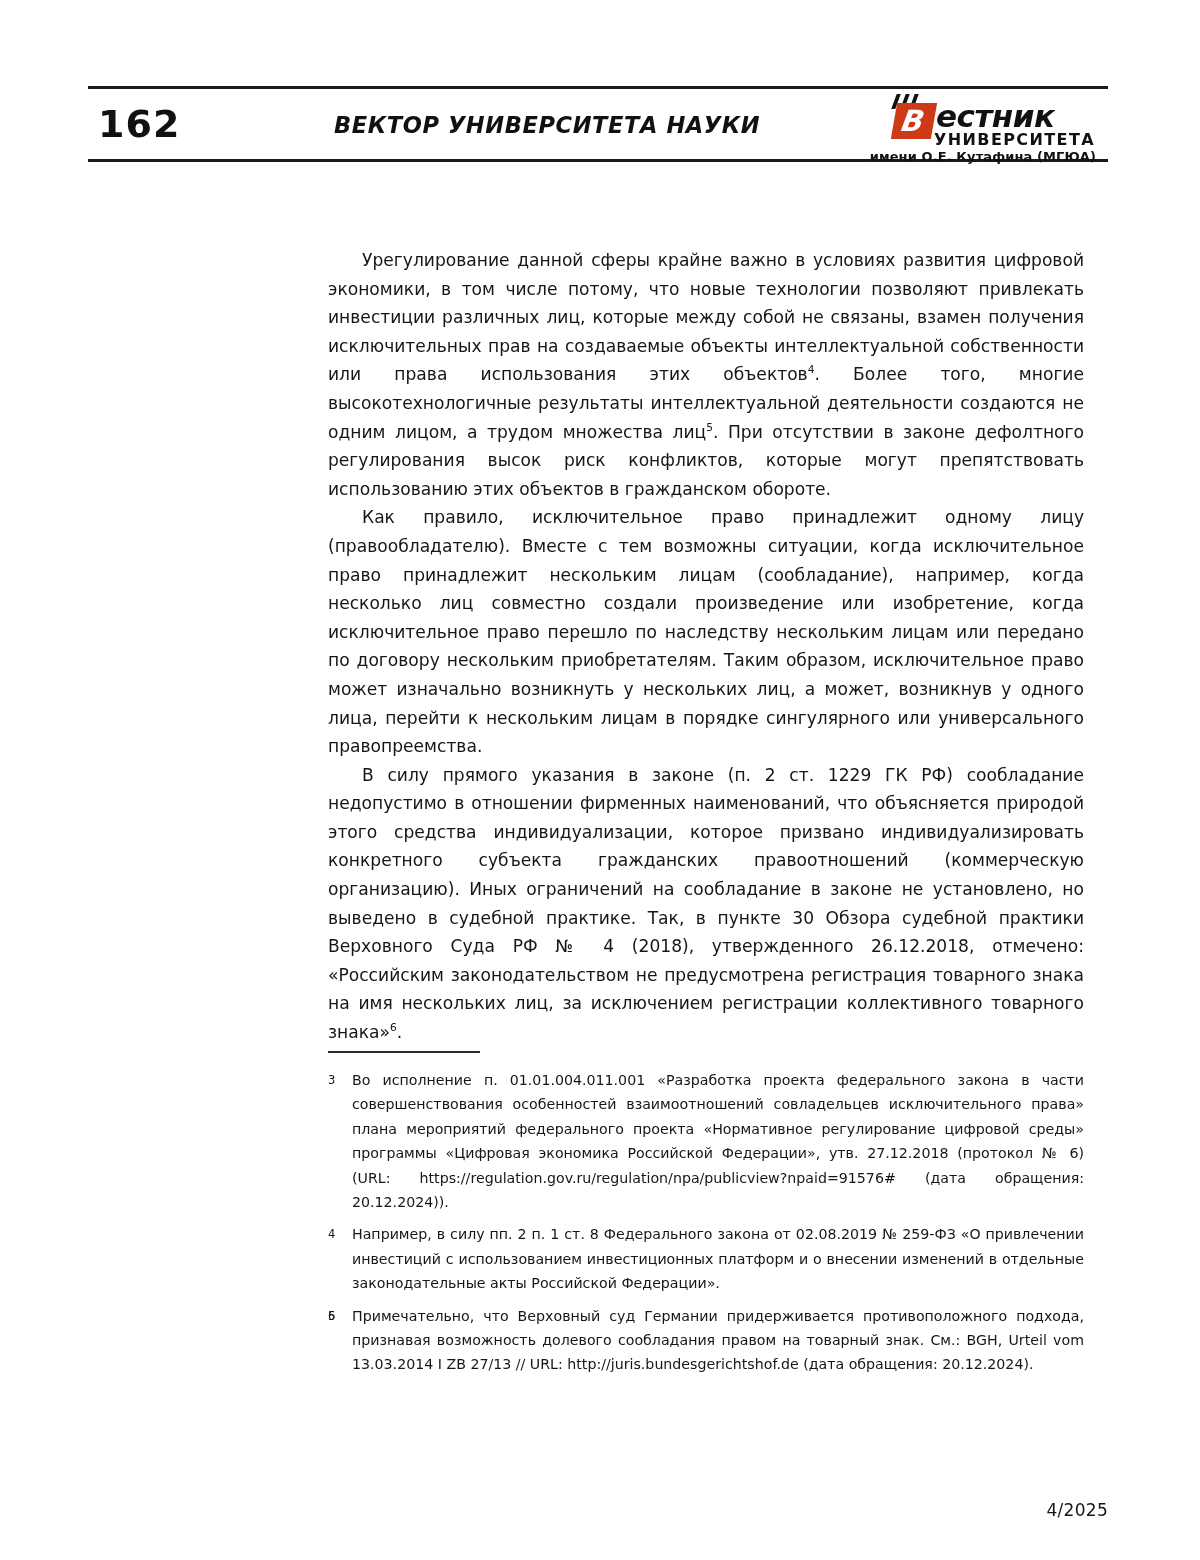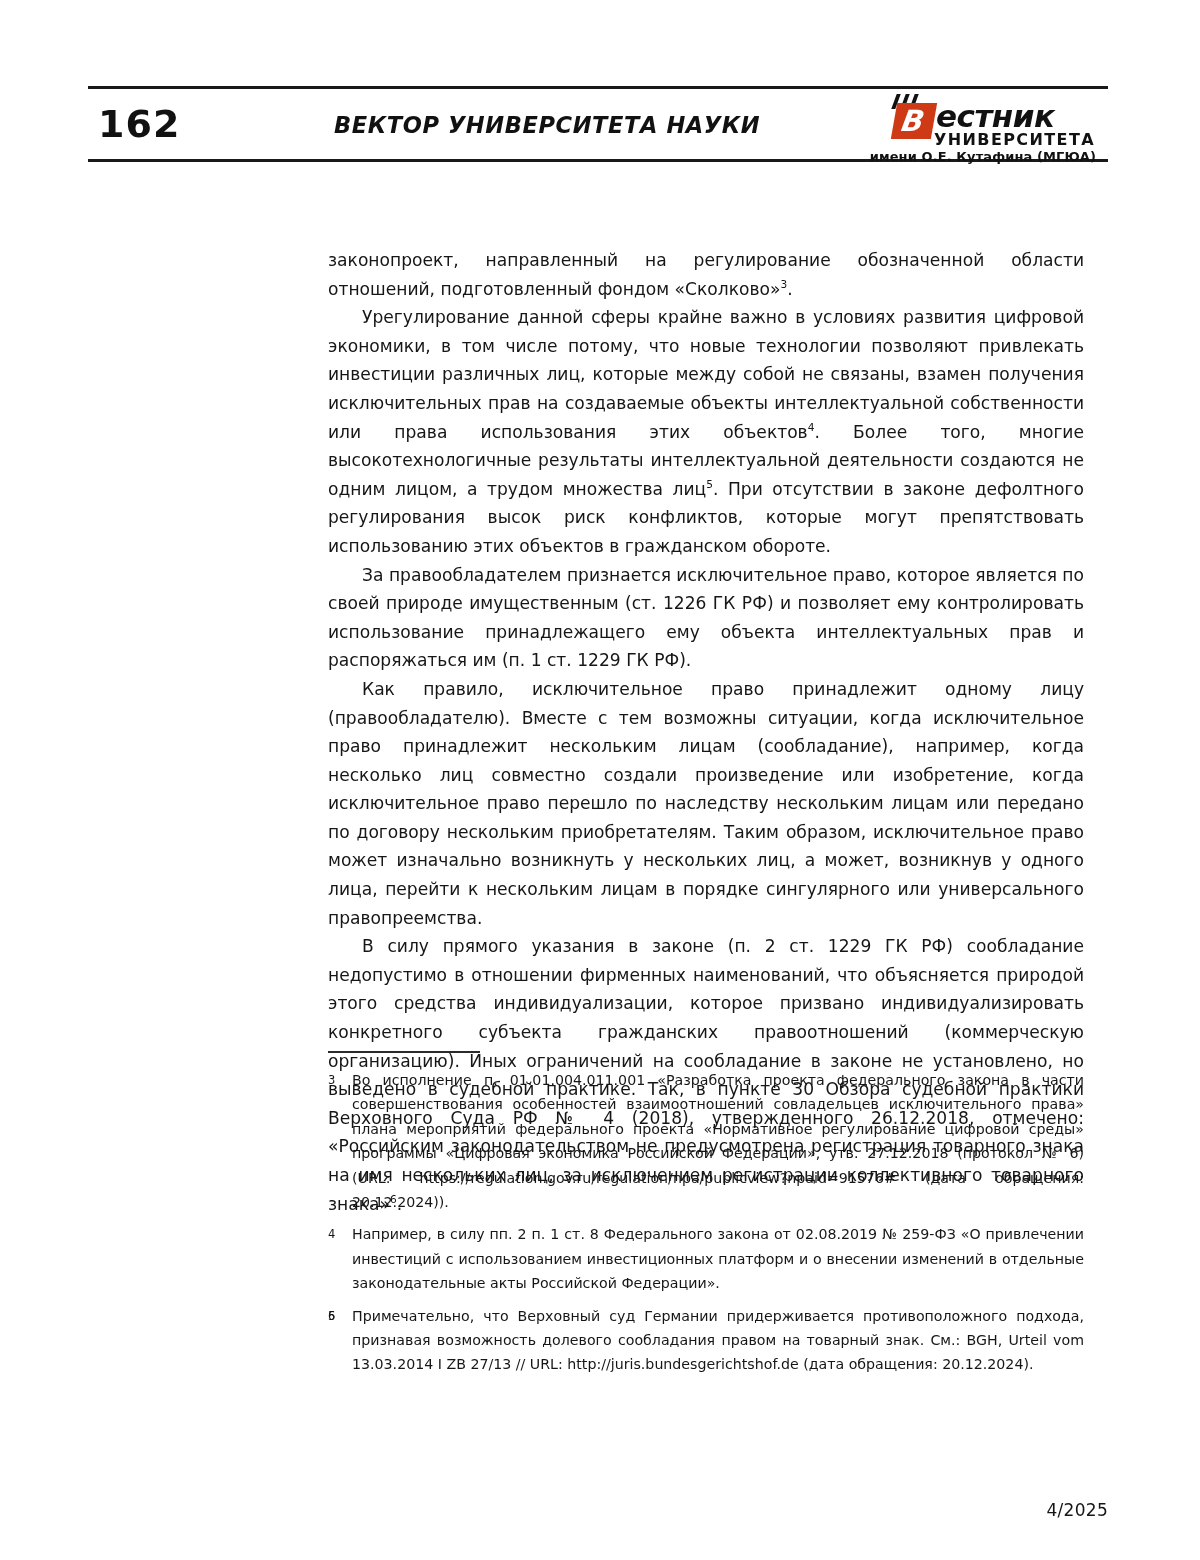--- a/index.html
+++ b/index.html
@@ -239,23 +239,21 @@
       <div class="logo-b">
         <span>В</span>
       </div>
       <div class="logo-word">естник</div>
       <div class="logo-sub">УНИВЕРСИТЕТА</div>
       <div class="logo-sub2">имени О.Е. Кутафина (МГЮА)</div>
     </div>
   </div>
 
   <div class="body-col">
-    <p>законопроект, направленный на регулирование обозначенной области отношений, подготовленный фондом «Сколково»<sup>3</sup>.</p>
     <p class="indent">Урегулирование данной сферы крайне важно в условиях развития цифровой экономики, в том числе потому, что новые технологии позволяют привлекать инвестиции различных лиц, которые между собой не связаны, взамен получения исключительных прав на создаваемые объекты интеллектуальной собственности или права использования этих объектов<sup>4</sup>. Более того, многие высокотехнологичные результаты интеллектуальной деятельности создаются не одним лицом, а трудом множества лиц<sup>5</sup>. При отсутствии в законе дефолтного регулирования высок риск конфликтов, которые могут препятствовать использованию этих объектов в гражданском обороте.</p>
-    <p class="indent">За правообладателем признается исключительное право, которое является по своей природе имущественным (ст. 1226 ГК РФ) и позволяет ему контролировать использование принадлежащего ему объекта интеллектуальных прав и распоряжаться им (п. 1 ст. 1229 ГК РФ).</p>
     <p class="indent">Как правило, исключительное право принадлежит одному лицу (правообладателю). Вместе с тем возможны ситуации, когда исключительное право принадлежит нескольким лицам (сообладание), например, когда несколько лиц совместно создали произведение или изобретение, когда исключительное право перешло по наследству нескольким лицам или передано по договору нескольким приобретателям. Таким образом, исключительное право может изначально возникнуть у нескольких лиц, а может, возникнув у одного лица, перейти к нескольким лицам в порядке сингулярного или универсального правопреемства.</p>
     <p class="indent">В силу прямого указания в законе (п. 2 ст. 1229 ГК РФ) сообладание недопустимо в отношении фирменных наименований, что объясняется природой этого средства индивидуализации, которое призвано индивидуализировать конкретного субъекта гражданских правоотношений (коммерческую организацию). Иных ограничений на сообладание в законе не установлено, но выведено в судебной практике. Так, в пункте 30 Обзора судебной практики Верховного Суда РФ № 4 (2018), утвержденного 26.12.2018, отмечено: «Российским законодательством не предусмотрена регистрация товарного знака на имя нескольких лиц, за исключением регистрации коллективного товарного знака»<sup>6</sup>.</p>
   </div>
 
   <div class="fn-rule"></div>
 
   <div class="footnotes">
     <div class="fn">
       <span class="fn-num">3</span>
       <span>Во исполнение п. 01.01.004.011.001 «Разработка проекта федерального закона в части совершенствования особенностей взаимоотношений совладельцев исключительного права» плана мероприятий федерального проекта «Нормативное регулирование цифровой среды» программы «Цифровая экономика Российской Федерации», утв. 27.12.2018 (протокол № 6) (URL: https://regulation.gov.ru/regulation/npa/publicview?npaid=91576# (дата обращения: 20.12.2024)).</span>

